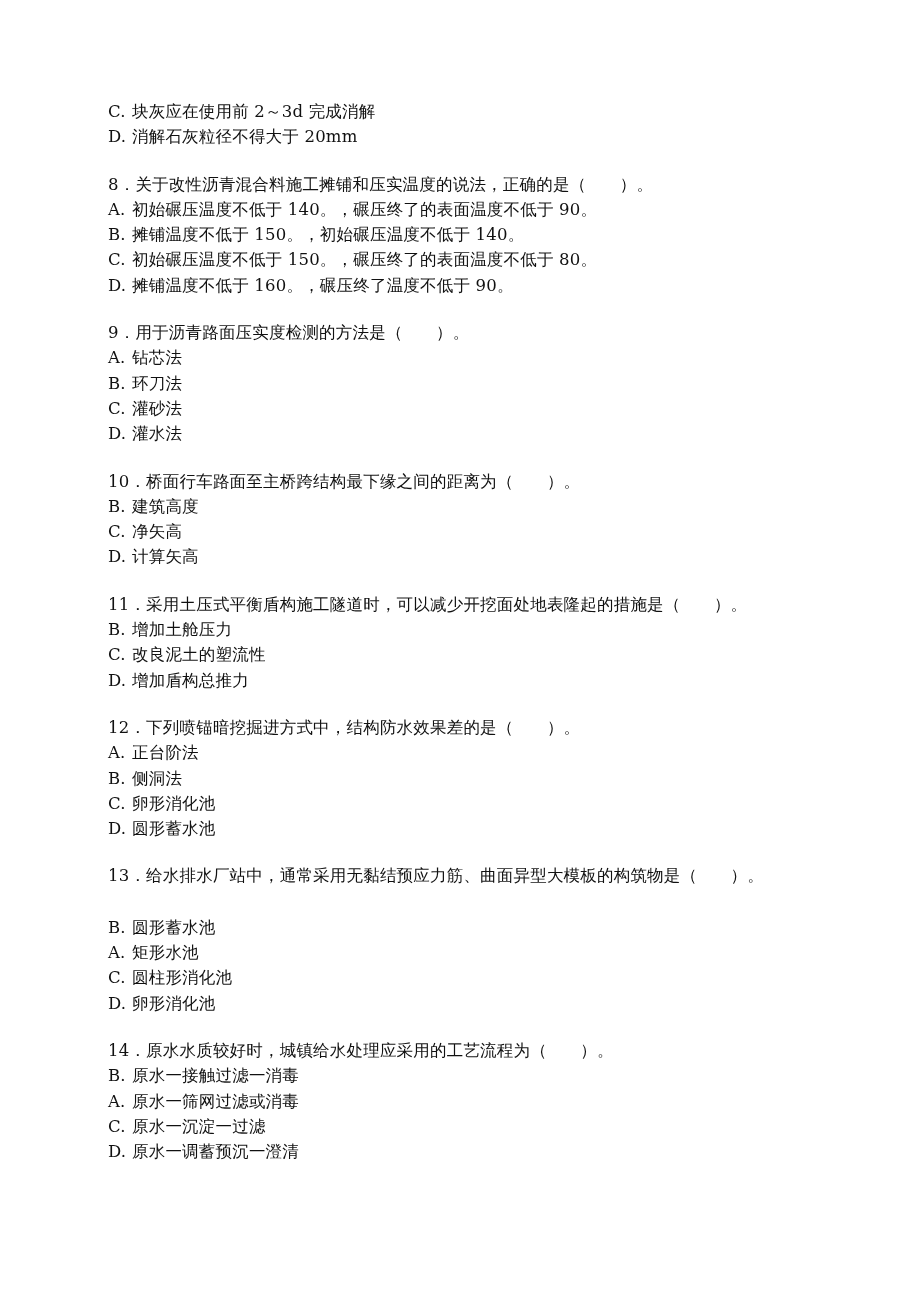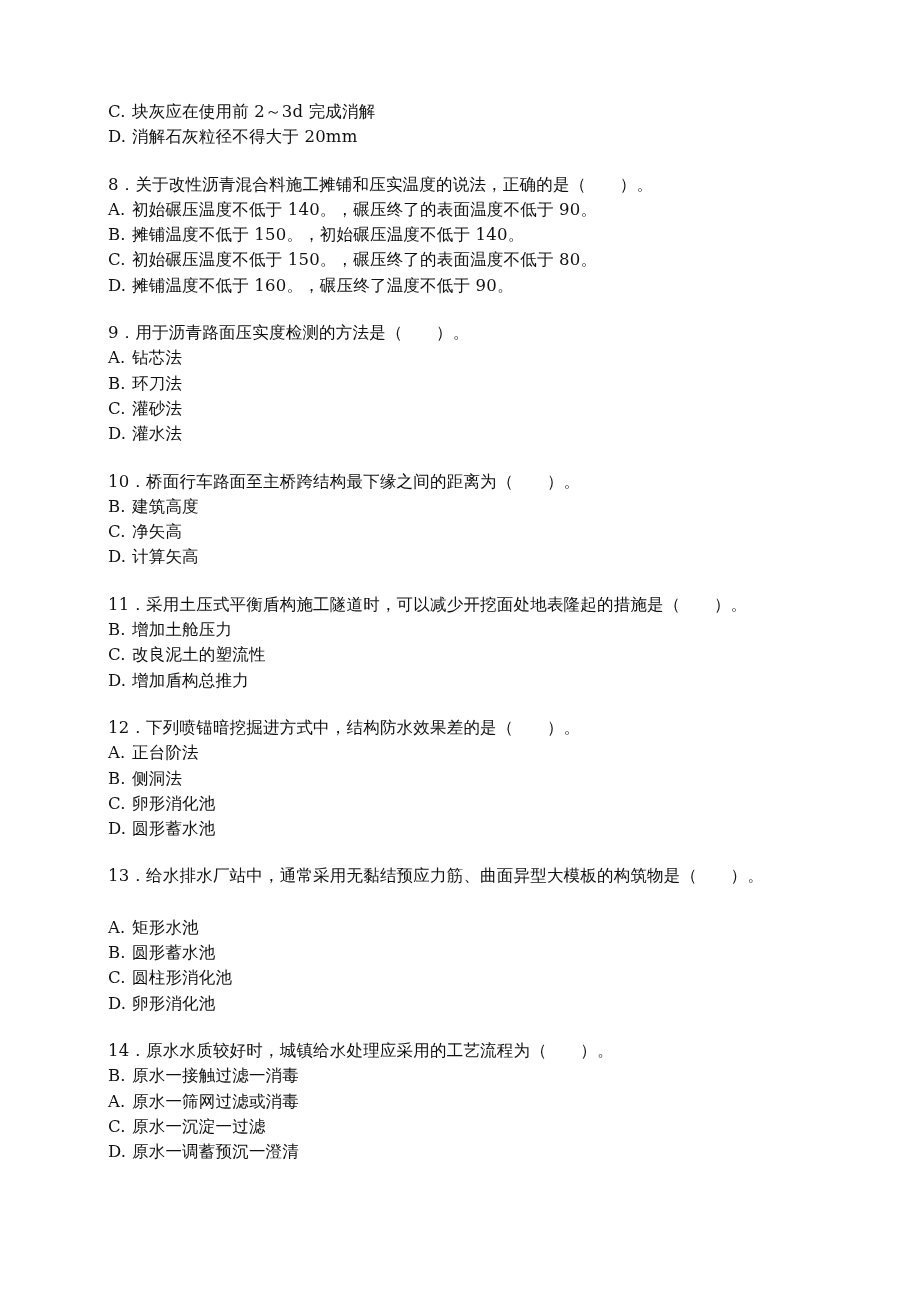--- a/index.html
+++ b/index.html
@@ -67,22 +67,22 @@
     <div class="line"><span class="opt-letter">A.</span><span>正台阶法</span></div>
     <div class="line"><span class="opt-letter">B.</span><span>侧洞法</span></div>
     <div class="line"><span class="opt-letter">C.</span><span>卵形消化池</span></div>
     <div class="line"><span class="opt-letter">D.</span><span>圆形蓄水池</span></div>
   </div>
   <div class="gap"></div>
 
   <div>
     <div class="line">13．给水排水厂站中，通常采用无黏结预应力筋、曲面异型大模板的构筑物是（　　）。</div>
     <div class="gap-big"></div>
+    <div class="line"><span class="opt-letter">B.</span><span>圆形蓄水池</span></div>
     <div class="line"><span class="opt-letter">A.</span><span>矩形水池</span></div>
-    <div class="line"><span class="opt-letter">B.</span><span>圆形蓄水池</span></div>
     <div class="line"><span class="opt-letter">C.</span><span>圆柱形消化池</span></div>
     <div class="line"><span class="opt-letter">D.</span><span>卵形消化池</span></div>
   </div>
   <div class="gap"></div>
 
   <div>
     <div class="line">14．原水水质较好时，城镇给水处理应采用的工艺流程为（　　）。</div>
     <div class="line"><span class="opt-letter">B.</span><span>原水一接触过滤一消毒</span></div>
     <div class="line"><span class="opt-letter">A.</span><span>原水一筛网过滤或消毒</span></div>
     <div class="line"><span class="opt-letter">C.</span><span>原水一沉淀一过滤</span></div>

